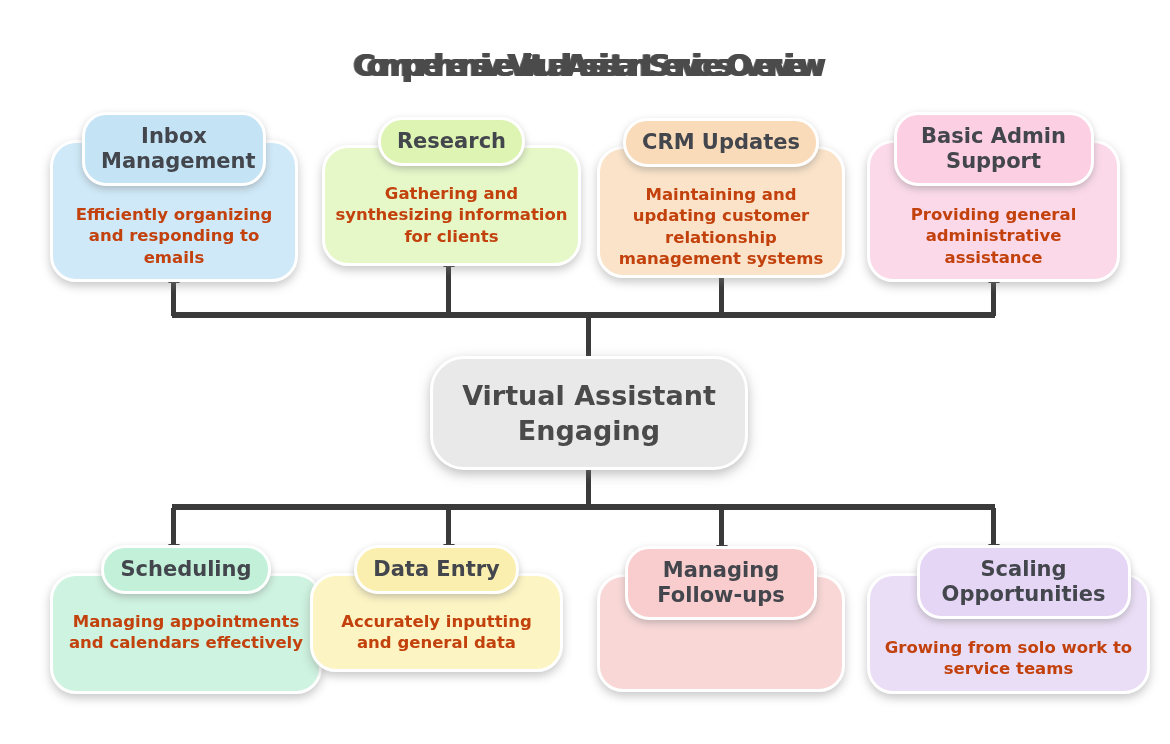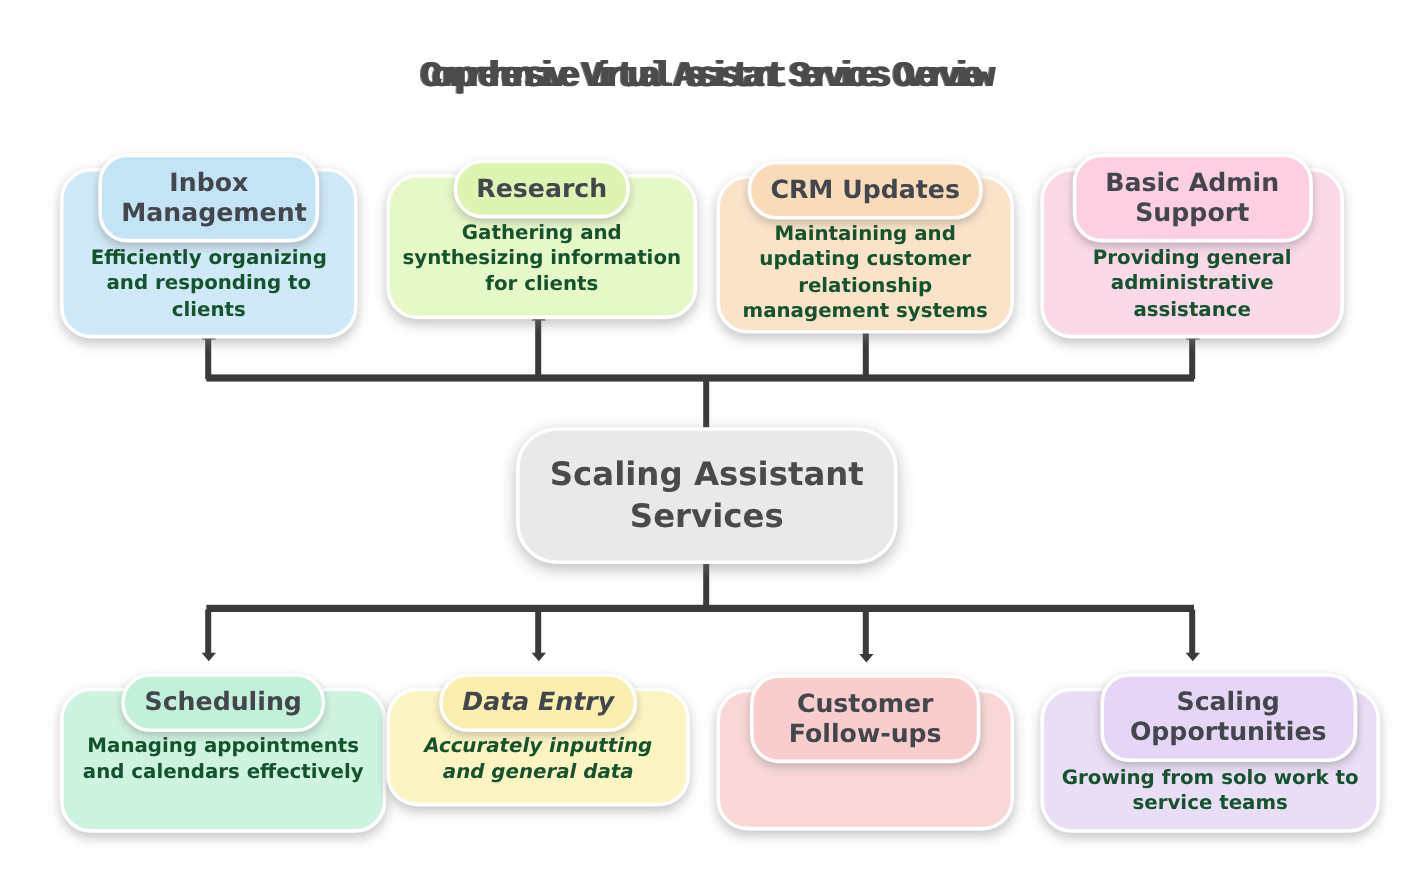--- a/index.html
+++ b/index.html
@@ -11,51 +11,50 @@
   }
   .stage{position:absolute;inset:0;}
 
   
   .diagram-title{
     position:absolute;top:48px;left:0;width:100%;
     text-align:center;font-size:30px;font-weight:800;color:#4b4b4b;
     letter-spacing:-0.28em;
     text-shadow:1.5px 0 0 #4b4b4b, -1px 0 0 rgba(75,75,75,.75);
     white-space:nowrap;
-    font-family:Liberation Mono, monospace;
   }
 
   
   .card{position:absolute;}
   .card .pill{
-    position:relative;z-index:3;margin:16px auto;width:max-content;
+    position:relative;z-index:3;margin:0 auto;width:max-content;
     padding:9px 16px;border:3px solid #fff;border-radius:24px;
     background:var(--pill,#eee);
     text-align:center;font-weight:700;font-size:21px;line-height:1.18;color:#43464c;
     box-shadow:0 3px 7px rgba(130,130,130,.45);
   }
   .card .body{
     position:absolute;z-index:1;left:0;right:0;top:28px;bottom:0;
     background:var(--fill,#eee);
     border:3px solid #fff;border-radius:26px;
     box-shadow:0 4px 10px rgba(130,130,130,.45);
   }
   .card .desc{
     position:absolute;z-index:2;left:12px;right:12px;
-    text-align:center;font-weight:700;font-size:16.5px;line-height:1.3;color:#14532d;
+    text-align:center;font-weight:700;font-size:16.5px;line-height:1.3;color:#c2410c;
   }
   .card.pill1 .desc{top:66px;}
   .card.pill2 .desc{top:92px;}
 
   .c1{left:50px;top:112px;width:248px;height:170px;}
   .c2{left:322px;top:117px;width:259px;height:149px;}
   .c3{left:597px;top:118px;width:248px;height:160px;}
   .c4{left:867px;top:112px;width:253px;height:170px;}
   .c5{left:50px;top:545px;width:272px;height:149px;}
-  .c6{left:322px;top:545px;width:253px;height:127px;font-style:italic;}
+  .c6{left:310px;top:545px;width:253px;height:127px;}
   .c7{left:597px;top:546px;width:248px;height:146px;}
   .c8{left:867px;top:545px;width:253px;height:149px;padding-left:30px;}
 
   .c1 .pill{max-width:146px;}
   .c4 .pill{max-width:162px;}
   .c7 .pill{max-width:154px;}
   .c8 .pill{max-width:176px;}
 
   
   .center-node{
@@ -100,53 +99,53 @@
   <div class="h-line" style="left:172px;top:504px;width:823px;"></div>
   <div class="v-line" style="left:586px;top:468px;height:38px;"></div>
   <div class="v-line arrow-down" style="left:171px;top:508px;height:37px;"></div>
   <div class="v-line arrow-down" style="left:446px;top:508px;height:37px;"></div>
   <div class="v-line arrow-down" style="left:719px;top:508px;height:38px;"></div>
   <div class="v-line arrow-down" style="left:991px;top:508px;height:37px;"></div>
 
   <div class="card c1 pill2" style="--fill: #cfe9f8; --pill: #c4e4f6;">
     <div class="body"></div>
     <div class="pill">Inbox Management</div>
-    <div class="desc">Efficiently organizing and responding to clients</div>
+    <div class="desc">Efficiently organizing and responding to emails</div>
   </div>
   <div class="card c2 pill1" style="--fill: #e6f8c8; --pill: #def4b2;">
     <div class="body"></div>
     <div class="pill">Research</div>
     <div class="desc">Gathering and synthesizing information for clients</div>
   </div>
   <div class="card c4 pill2" style="--fill: #fbd9e9; --pill: #fccfe3;">
     <div class="body"></div>
     <div class="pill">Basic Admin Support</div>
     <div class="desc">Providing general administrative assistance</div>
   </div>
   <div class="card c3 pill1" style="--fill: #fae3c8; --pill: #f9dbb9;">
     <div class="body"></div>
     <div class="pill">CRM Updates</div>
     <div class="desc">Maintaining and updating customer relationship management systems</div>
   </div>
 
-  <div class="center-node" style="--center: #e9e9e9;">Scaling Assistant Services</div>
+  <div class="center-node" style="--center: #e9e9e9;">Virtual Assistant Engaging</div>
 
   <div class="card c5 pill1" style="--fill: #cef3e0; --pill: #c2f0d8;">
     <div class="body"></div>
     <div class="pill">Scheduling</div>
     <div class="desc">Managing appointments and calendars effectively</div>
   </div>
   <div class="card c6 pill1" style="--fill: #fdf4c3; --pill: #faefae;">
     <div class="body"></div>
     <div class="pill">Data Entry</div>
     <div class="desc">Accurately inputting and general data</div>
   </div>
   <div class="card c7 pill2" style="--fill: #f9d7d7; --pill: #f9cdcd;">
     <div class="body"></div>
-    <div class="pill">Customer Follow-ups</div>
+    <div class="pill">Managing Follow-ups</div>
   </div>
   <div class="card c8 pill2" style="--fill: #eadef6; --pill: #e6d6f5;">
     <div class="body"></div>
     <div class="pill">Scaling Opportunities</div>
     <div class="desc">Growing from solo work to service teams</div>
   </div>
 
 </div>
 
 </body></html>

